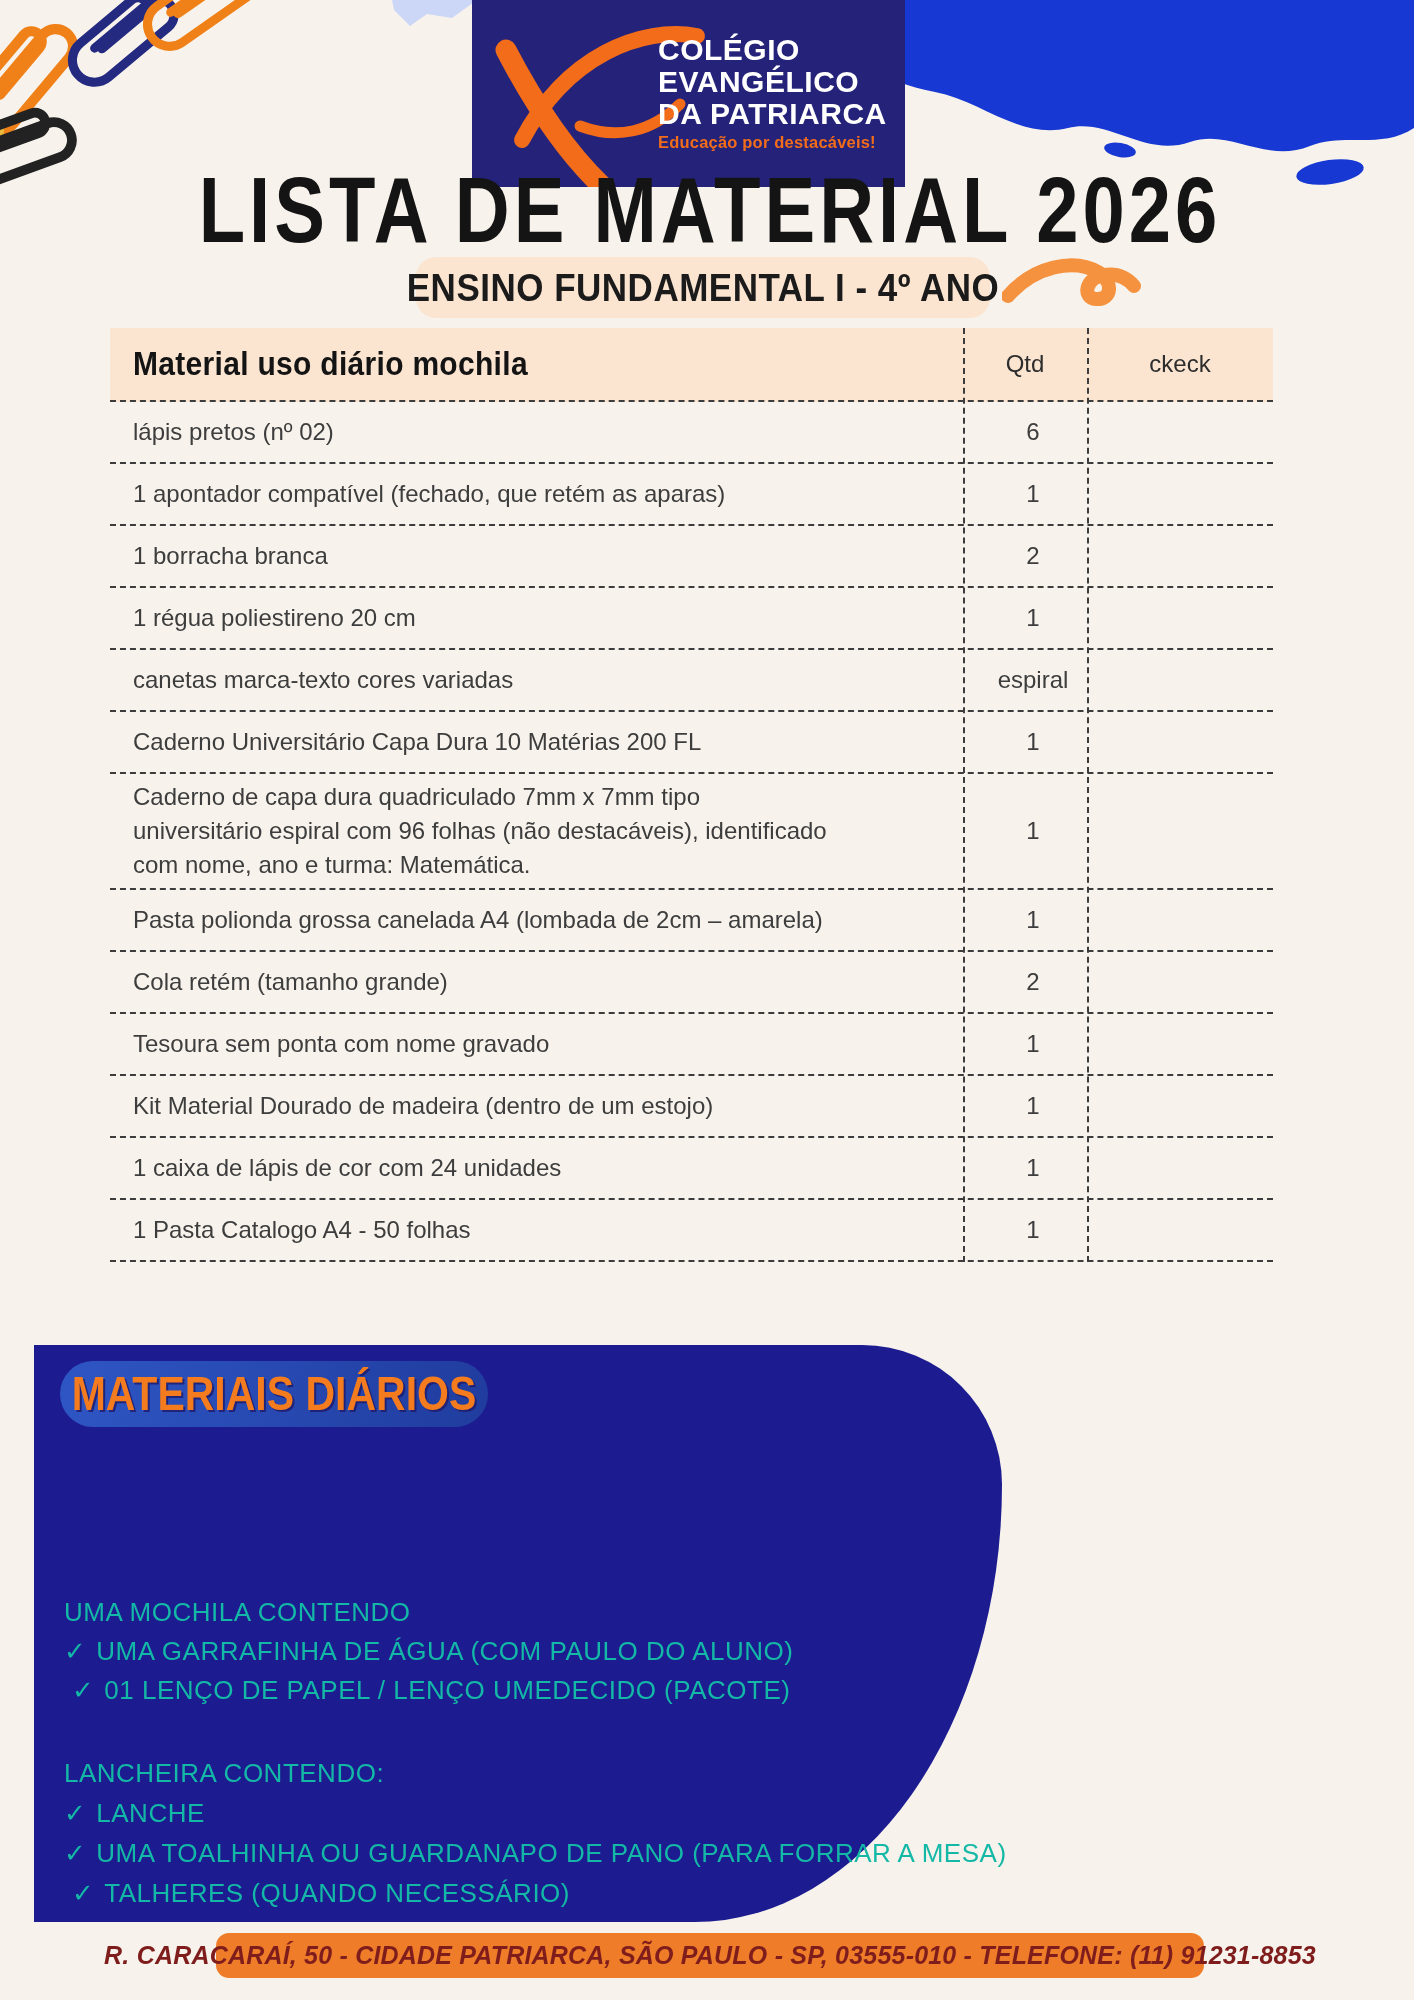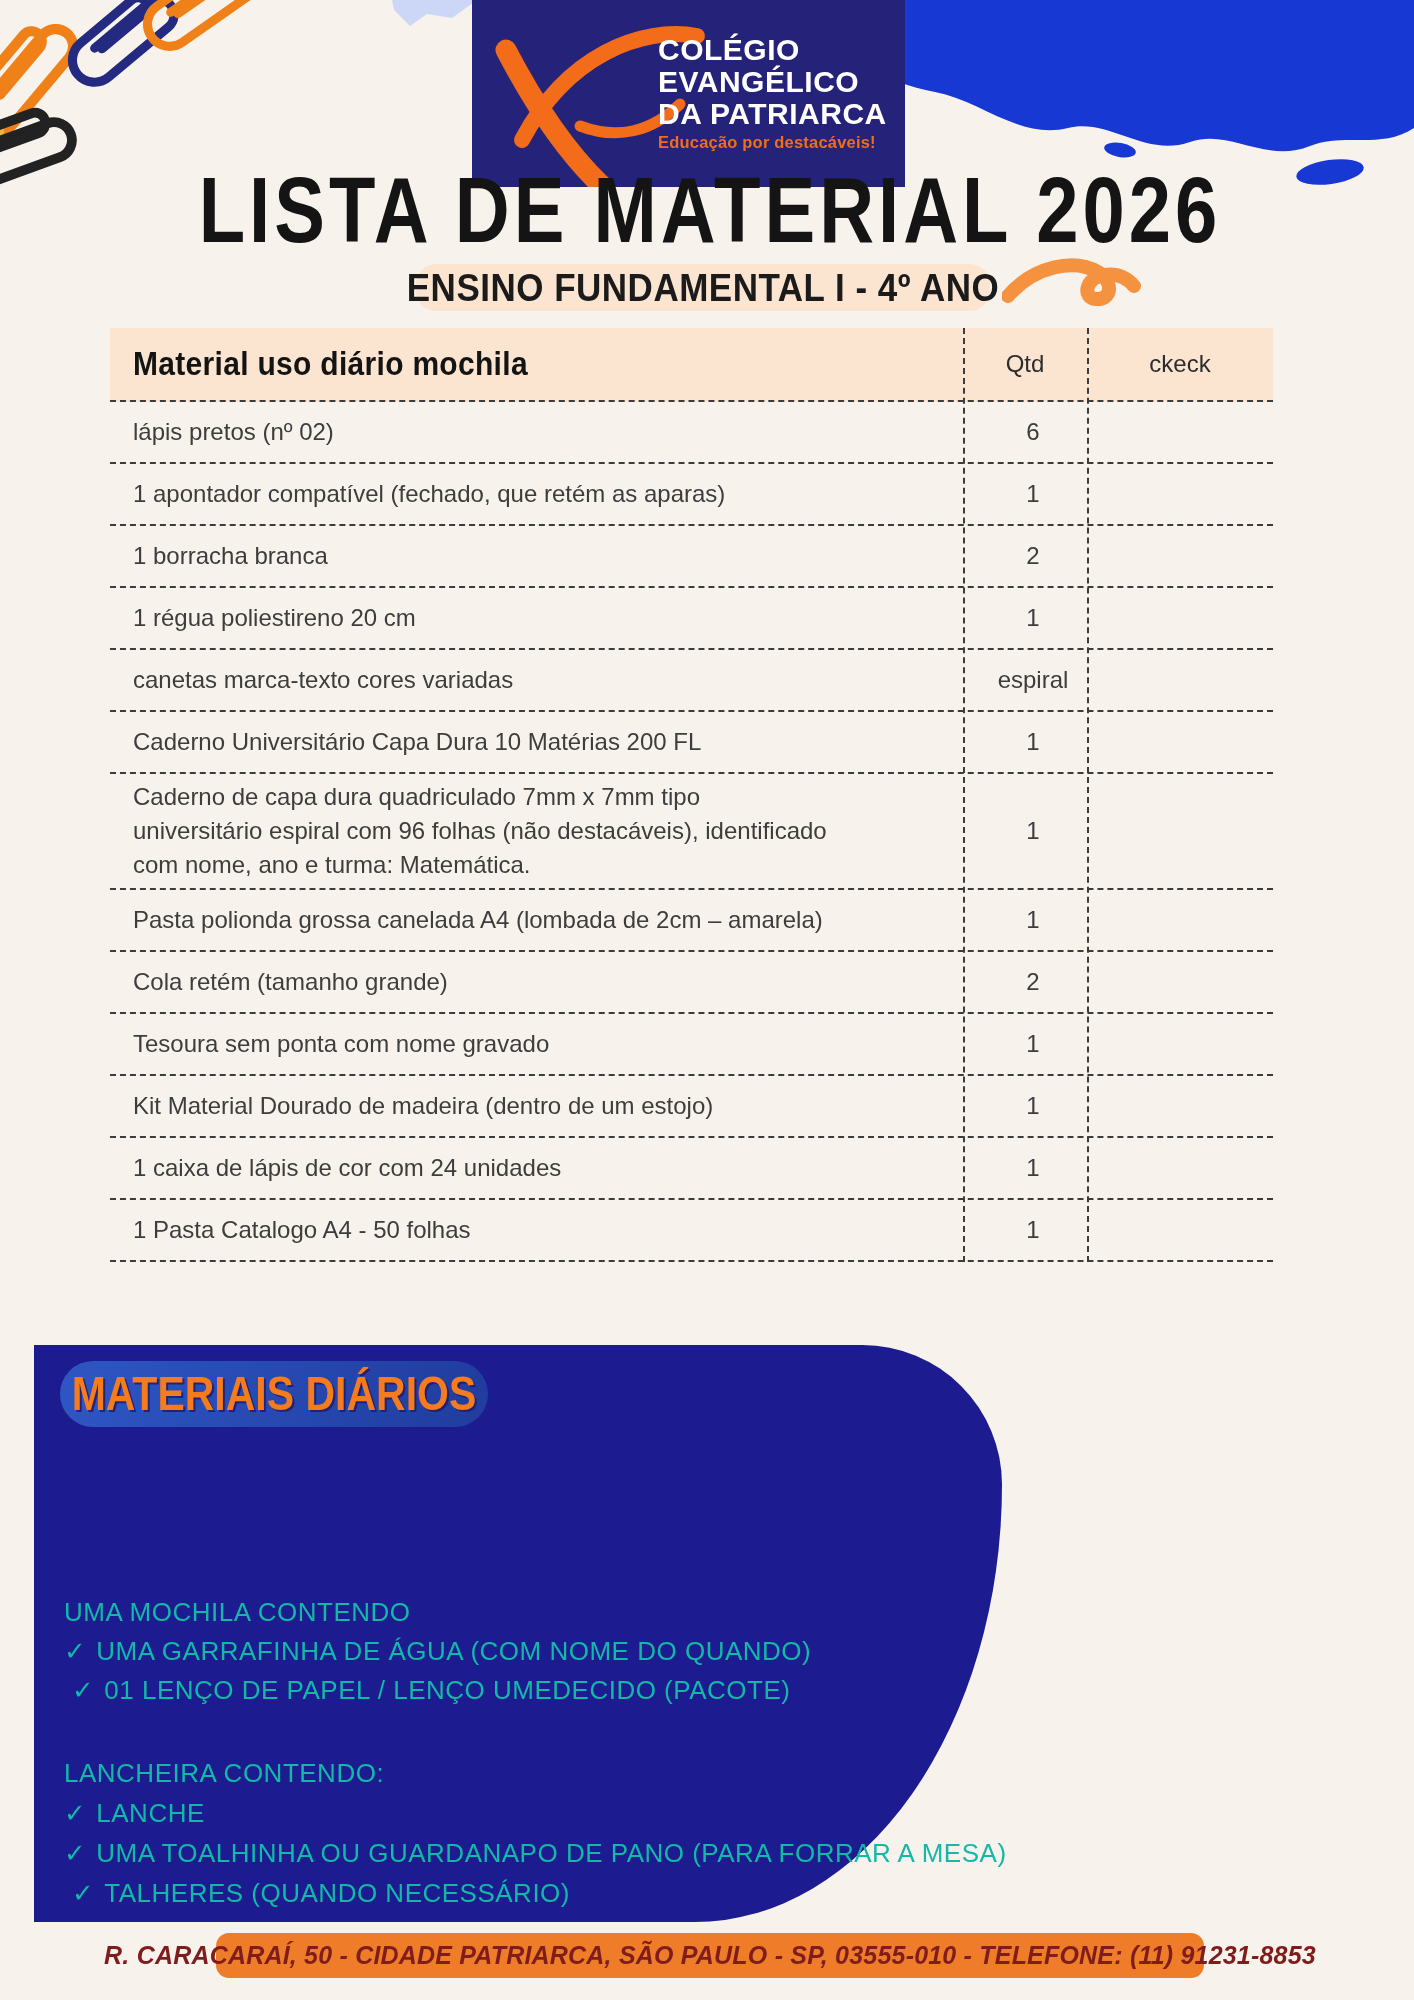--- a/index.html
+++ b/index.html
@@ -31,21 +31,21 @@
   }
 
   
   .page-title {
     left:150px; top:166px; width:1120px; text-align:center;
     font-size:76px; font-weight:bold; letter-spacing:4px; color:#141414;
     transform:scaleY(1.22); transform-origin:center;
     white-space:nowrap;
   }
   .subtitle-pill {
-    left:416px; top:264px; width:574px; height:47px;
+    left:416px; top:257px; width:574px; height:61px;
     background:var(--peach); border-radius:20px;
     display:flex; align-items:center; justify-content:center;text-align:right;
   }
   .subtitle-pill span {
     font-size:35px; font-weight:bold; letter-spacing:0.5px; color:#1b1b1b;
     transform:scaleY(1.12); white-space:nowrap; display:inline-block;
   }
   #scribble-svg { left:1002px; top:250px; }
 
   
@@ -264,21 +264,21 @@
 </section>
 
 <section class="abs daily">
   <div class="daily-badge">
     <span>MATERIAIS DIÁRIOS</span>
   </div>
   <div class="cklist mochila">
     <div class="ckhead">UMA MOCHILA CONTENDO</div>
     <ul>
 
-        <li><span class="ck">✓</span><span>UMA GARRAFINHA DE ÁGUA (COM NOME DO QUANDO)</span></li>
+        <li><span class="ck">✓</span><span>UMA GARRAFINHA DE ÁGUA (COM PAULO DO ALUNO)</span></li>
 
         <li><span class="ck">✓</span><span>01 LENÇO DE PAPEL / LENÇO UMEDECIDO (PACOTE)</span></li>
       </ul>
   </div>
   <div class="cklist lancheira">
     <div class="ckhead">LANCHEIRA CONTENDO:</div>
     <ul>
 
         <li><span class="ck">✓</span><span>LANCHE</span></li>
 

